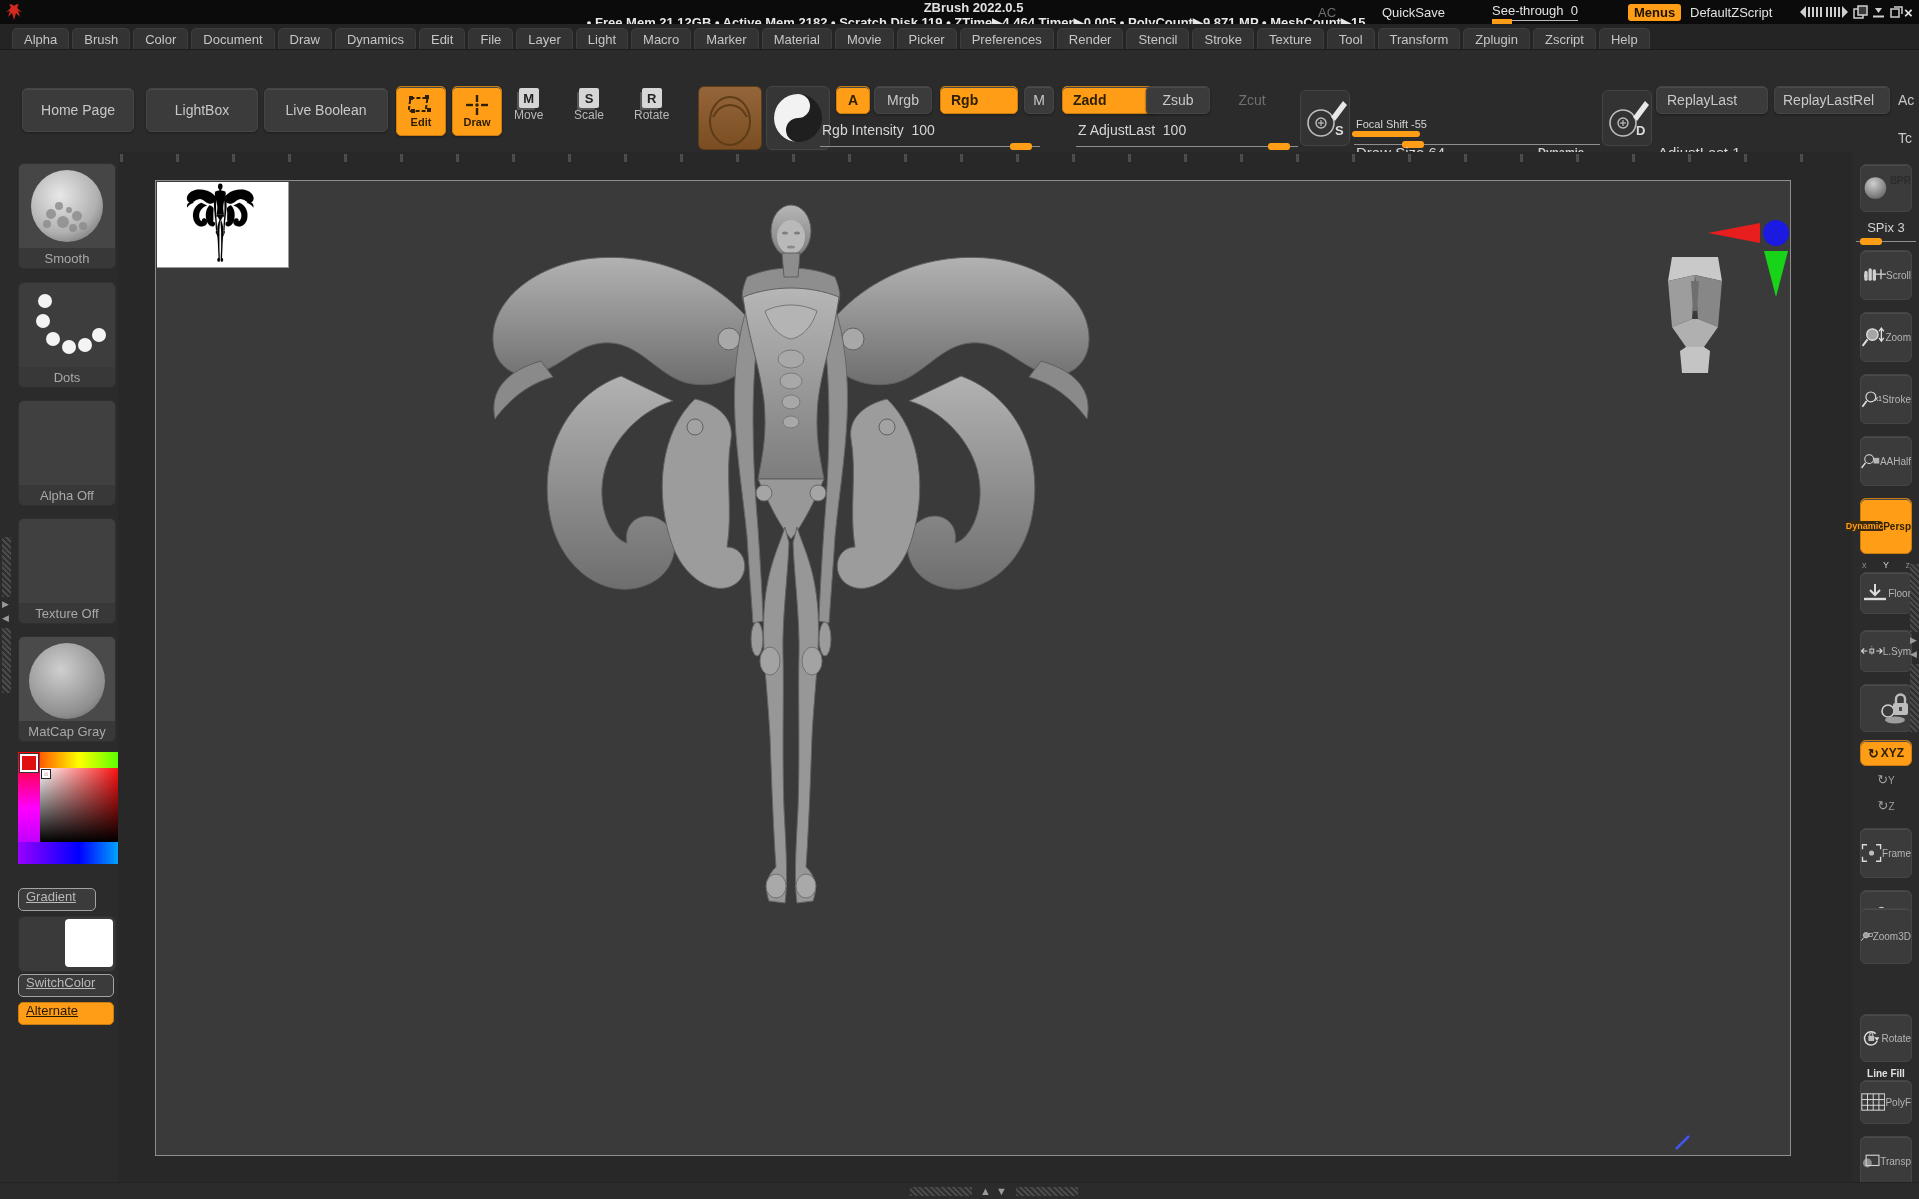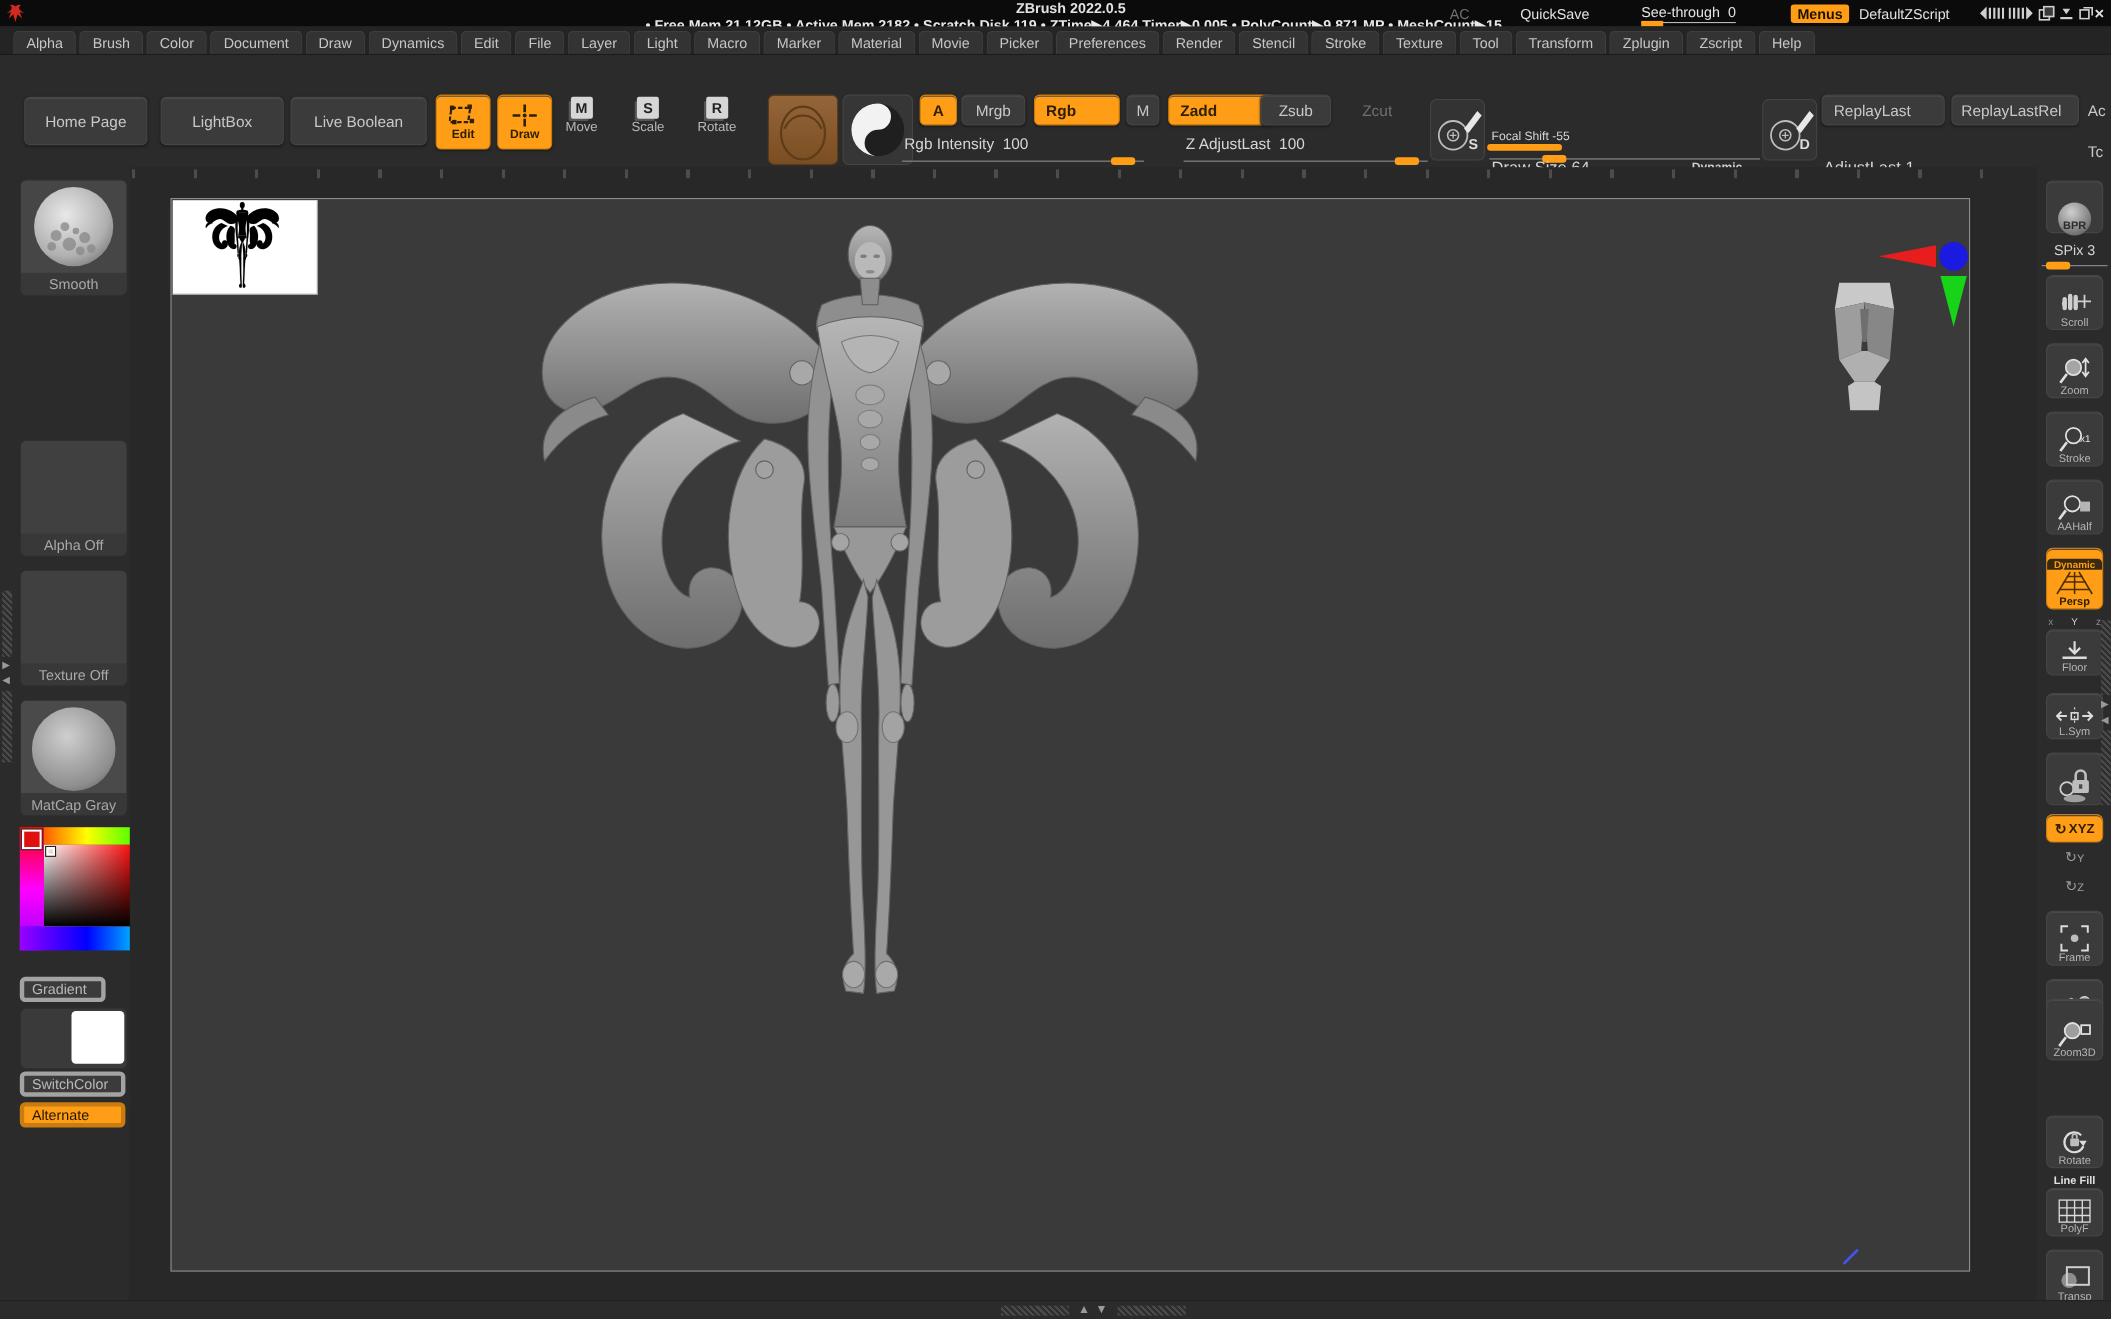--- a/index.html
+++ b/index.html
@@ -40,35 +40,35 @@
   .slider .lab{position:absolute;left:2px;top:0;white-space:nowrap;}
   .slider .track{position:absolute;left:0;right:0;height:1px;background:#8f8f8f;bottom:3px;}
   .slider .handle{position:absolute;bottom:0;width:22px;height:7px;background:#ff9e16;border-radius:3px;}
   .bigicon{position:absolute;border-radius:6px;}
   
   .tile{position:absolute;left:18px;width:96px;background:#3a3a3a;border:1px solid #303030;
     border-radius:6px;overflow:hidden;}
   .tile .thumb{width:100%;height:84px;background:#464646;position:relative;}
   .tile .lab{height:20px;display:flex;align-items:center;justify-content:center;
     font-size:13px;color:#a9a9a9;background:#383838;}
-  .smallbtn{position:absolute;background:#3b3b3b;border:4px solid #a3a3a3;border-radius:5px;
-    font-size:13px;color:#b9b9b9;display:flex;align-items:flex-end;padding-left:7px;box-sizing:border-box;}
+  .smallbtn{position:absolute;background:#3b3b3b;border:1px solid #a3a3a3;border-radius:5px;
+    font-size:13px;color:#b9b9b9;display:flex;align-items:flex-start;padding-left:7px;box-sizing:border-box;text-decoration:underline;}
   .smallbtn.orange{background:#ff9e16;color:#241700;border-color:#c97c10;font-weight:normal;}
   
   .canvas-zone{position:absolute;left:118px;top:152px;width:1734px;height:1030px;background:#282828;}
   .doc{position:absolute;left:37px;top:28px;width:1636px;height:976px;background:#3a3a3a;
     border:1px solid #8d8d8d;box-sizing:border-box;}
   .ticks{position:absolute;left:2px;top:2px;width:1720px;height:8px;
     background:repeating-linear-gradient(90deg,#4c4c4c 0 3px,transparent 3px 56px);}
   .thumbbox{position:absolute;left:1px;top:1px;width:131px;height:85px;background:#ffffff;border-right:1px solid #999;border-bottom:1px solid #999;}
   .mini{filter:brightness(0);}
   
   .shelf{position:absolute;left:1852px;top:152px;width:67px;height:1047px;background:#2b2b2b;}
   .sbtn{position:absolute;left:8px;width:52px;background:#3b3b3b;border:1px solid #454545;border-radius:6px;
-    display:flex;flex-direction:column;align-items:center;justify-content:flex-end;
+    display:flex;flex-direction:row;align-items:center;justify-content:flex-end;
     font-size:10px;color:#b5b5b5;box-sizing:border-box;box-shadow:inset 0 1px 0 #4a4a4a;}
   .sbtn.orange{background:#ff9e16;border-color:#c97c10;color:#2e2000;font-weight:bold;}
   .sbtn svg{display:block;}
   
   .grip-v{position:absolute;width:9px;background:repeating-linear-gradient(45deg,#4a4a4a 0 2px,#2e2e2e 2px 4px);}
   .grip-h{position:absolute;height:9px;background:repeating-linear-gradient(45deg,#4a4a4a 0 2px,#2e2e2e 2px 4px);}
   .arrowglyph{position:absolute;font-size:9px;color:#9a9a9a;line-height:9px;}
   .botbar{position:absolute;left:0;top:1182px;width:1919px;height:17px;background:#2b2b2b;border-top:1px solid #222;}
 </style>
 </head>
@@ -334,20 +334,35 @@
             <circle cx="54" cy="64" r="4"></circle>
             <circle cx="28" cy="60" r="4"></circle>
             <circle cx="64" cy="62" r="4"></circle>
             <circle cx="50" cy="46" r="3"></circle>
         </g>
       </svg>
     </div>
     <div class="lab">Smooth</div>
   </div>
 
+  <div class="tile" style="top:130px">
+    <div class="thumb" style="background:#3d3d3d">
+      <svg width="96" height="84" viewBox="0 0 96 84">
+        <g fill="#f4f4f4">
+            <circle cx="26" cy="18" r="7"></circle>
+            <circle cx="24" cy="38" r="7"></circle>
+            <circle cx="34" cy="56" r="7"></circle>
+            <circle cx="50" cy="64" r="7"></circle>
+            <circle cx="66" cy="62" r="7"></circle>
+            <circle cx="80" cy="52" r="7"></circle>
+          </g>
+      </svg>
+    </div>
+    <div class="lab">Dots</div>
+  </div>
 
   <div class="tile" style="top:248px">
     <div class="thumb" style="background:#404040"></div>
     <div class="lab">Alpha Off</div>
   </div>
 
   <div class="tile" style="top:366px">
     <div class="thumb" style="background:#404040"></div>
     <div class="lab">Texture Off</div>
   </div>

